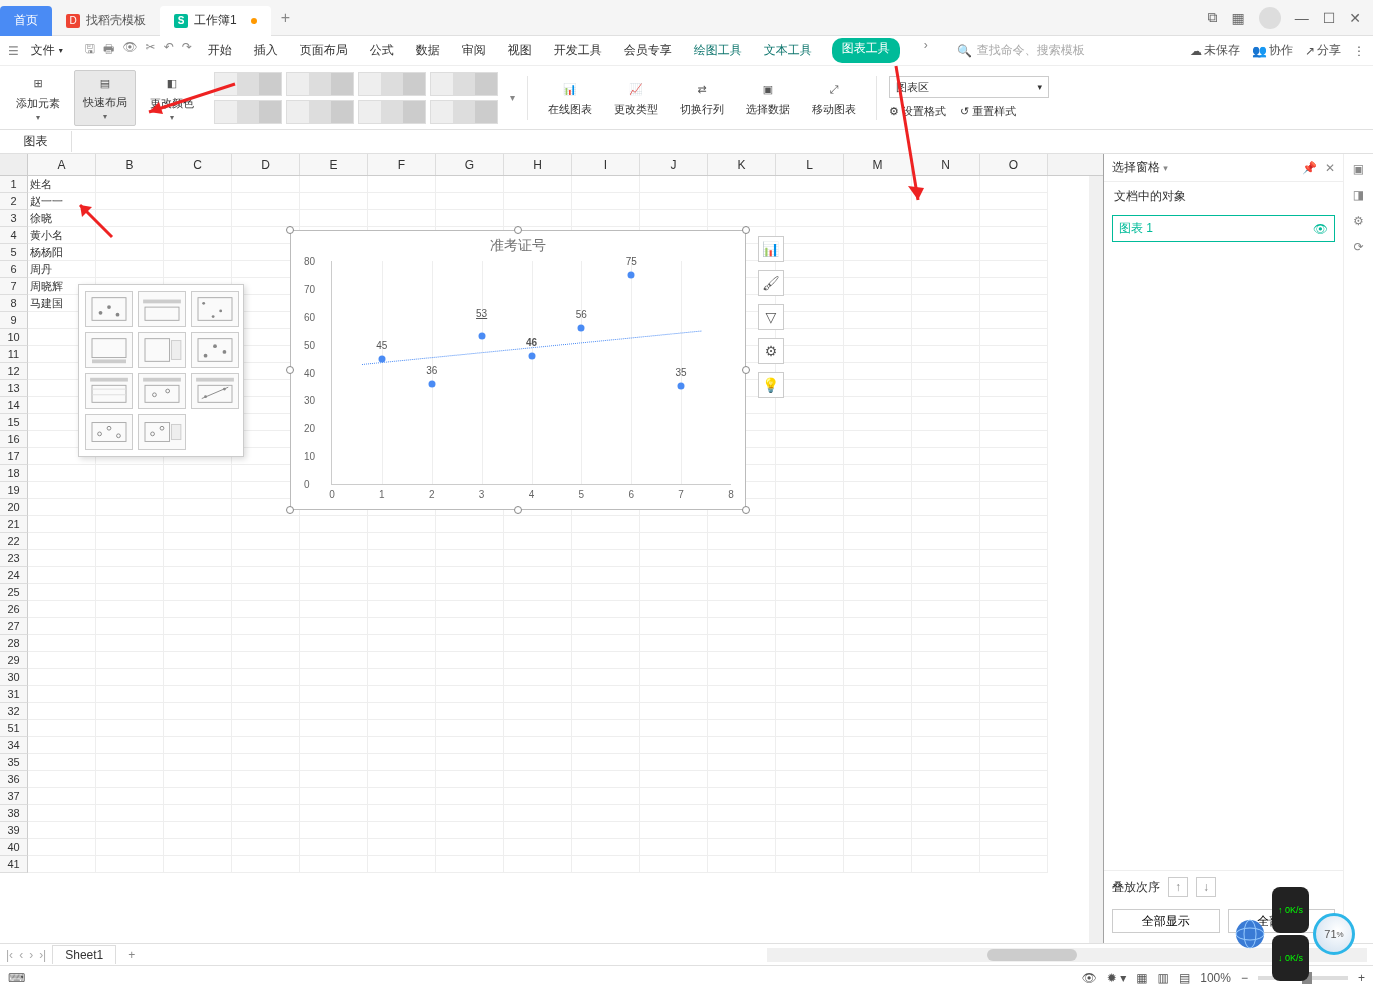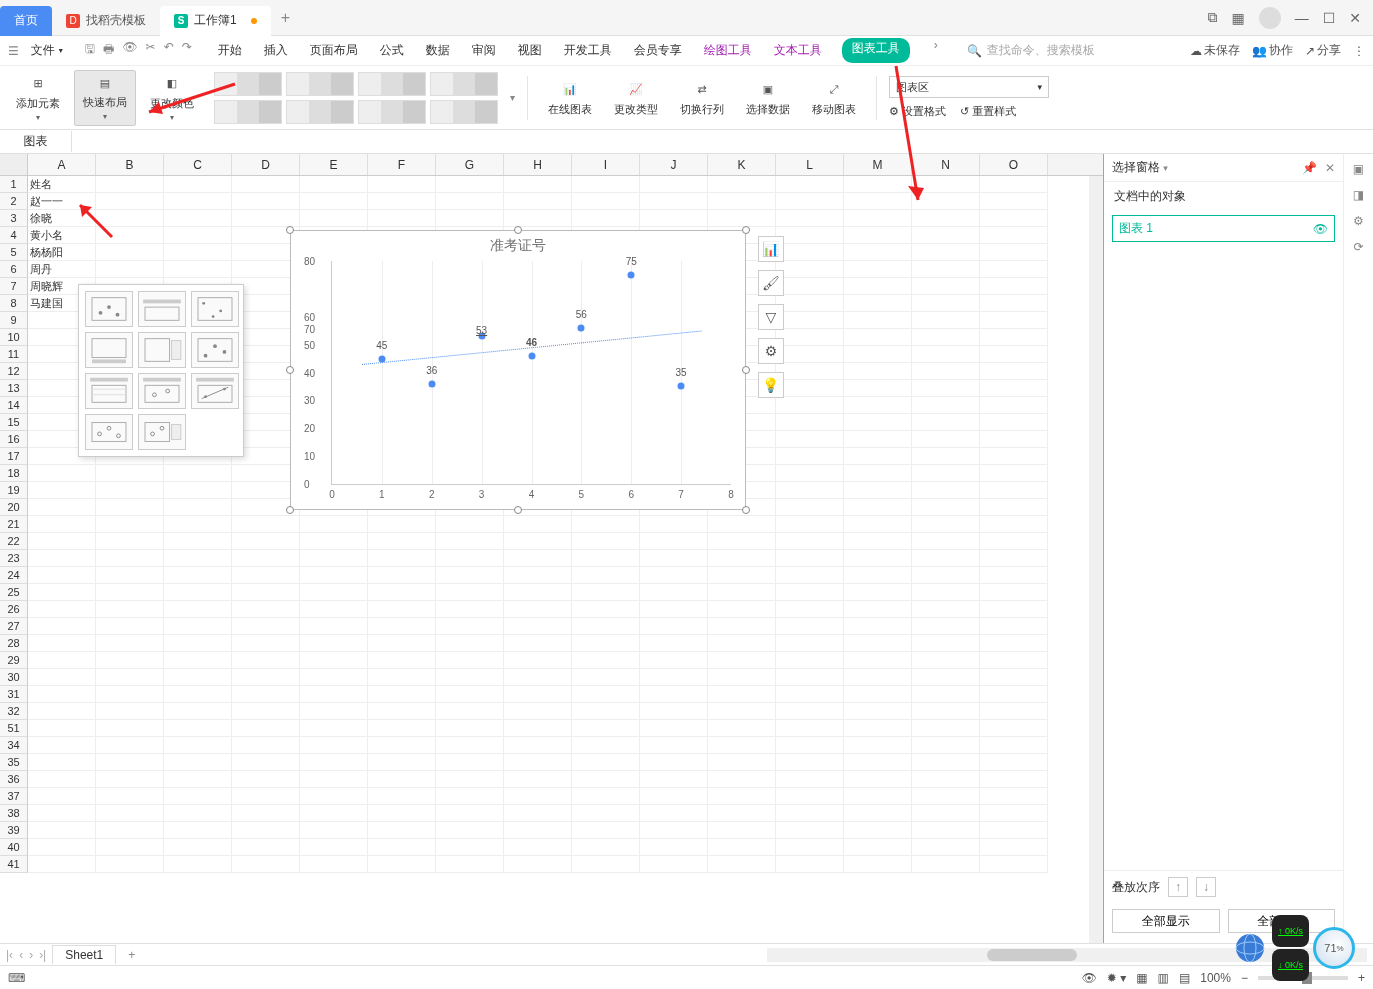--- a/index.html
+++ b/index.html
@@ -17,23 +17,23 @@
 .tab-add { padding: 0 10px; color: #888; font-size: 16px; cursor: pointer; }
 .win-controls { margin-left: auto; display: flex; gap: 14px; padding-right: 12px; align-items: center; color: #666; }
 .win-controls span { cursor: pointer; font-size: 14px; }
 .avatar { width: 22px; height: 22px; border-radius: 50%; background: #ddd; }
 
 
 .menu-bar { height: 30px; display: flex; align-items: center; padding: 0 8px; border-bottom: 1px solid #eee; gap: 4px; }
 .file-btn { padding: 2px 8px; display: flex; align-items: center; gap: 4px; color: #333; cursor: pointer; }
 .qat { display: flex; gap: 8px; margin: 0 10px; color: #888; }
 .qat span { cursor: pointer; }
-.menus { display: flex; gap: 18px; margin-left: 10px; }
+.menus { display: flex; gap: 18px; }
 .menu-item { color: #333; cursor: pointer; padding: 4px 2px; font-size: 12px; }
-.menu-item.green { color: #a21caf; }
+.menu-item.green { color: #0f766e; }
 .menu-item.pill { background: #0b9; color: #fff; padding: 2px 10px; border-radius: 10px; }
 .menu-chevron { color: #888; padding: 0 6px; }
 .search-box { margin-left: 20px; color: #aaa; display: flex; align-items: center; gap: 4px; }
 .right-actions { margin-left: auto; display: flex; gap: 12px; color: #555; }
 .right-actions span { cursor: pointer; display: flex; align-items: center; gap: 2px; }
 
 
 .ribbon { height: 64px; border-bottom: 1px solid #e0e0e0; display: flex; align-items: center; padding: 0 8px; gap: 6px; }
 .ribbon-btn { display: flex; flex-direction: column; align-items: center; justify-content: center; gap: 2px; padding: 4px 8px; cursor: pointer; font-size: 11px; height: 56px; }
 .ribbon-btn .ico { width: 28px; height: 22px; display: flex; align-items: center; justify-content: center; color: #555; }
@@ -109,21 +109,21 @@
 .sheet-add { color: #888; cursor: pointer; padding: 0 6px; }
 .hscroll { margin-left: auto; width: 600px; height: 14px; background: #f0f0f0; position: relative; }
 .hscroll-thumb { position: absolute; left: 220px; width: 90px; height: 12px; top: 1px; background: #ccc; border-radius: 6px; }
 
 
 .status-bar { height: 24px; border-top: 1px solid #e0e0e0; display: flex; align-items: center; padding: 0 8px; gap: 12px; font-size: 12px; color: #555; }
 .status-bar .right { margin-left: auto; display: flex; align-items: center; gap: 10px; }
 .zoom-slider { width: 90px; height: 4px; background: #ddd; position: relative; }
 .zoom-slider .knob { position: absolute; left: 44px; top: -4px; width: 10px; height: 12px; background: #888; }
 .net-badge { position: absolute; right: 18px; bottom: 8px; display: flex; align-items: center; gap: 4px; }
-.net-pill { background: #222; color: #0f0; font-size: 9px; padding: 11px 6px; border-radius: 8px; text-decoration: underline; }
+.net-pill { background: #222; color: #0f0; font-size: 9px; padding: 18px 6px; border-radius: 8px; }
 .pct-circle { width: 42px; height: 42px; border: 3px solid #2db6e8; border-radius: 50%; display: flex; align-items: center; justify-content: center; font-size: 11px; color: #555; background: radial-gradient(circle at 60% 40%, #fff, #cde); }
 
 
 .arrow { position: absolute; z-index: 200; pointer-events: none; }
 .arrow svg line { stroke: #e22; stroke-width: 3; }
 .arrow svg polygon { fill: #e22; }
 
 
 .vscroll { position: absolute; right: 0; top: 22px; bottom: 0; width: 14px; background: #f0f0f0; }
 </style>
@@ -1124,21 +1124,21 @@
       <div class="chart-handle h-br"></div>
       <div class="chart-title">准考证号</div>
       <div class="plot">
           <div class="ytick" style="top: 223px;">0</div>
           <div class="ytick" style="top: 195.125px;">10</div>
           <div class="ytick" style="top: 167.25px;">20</div>
           <div class="ytick" style="top: 139.375px;">30</div>
           <div class="ytick" style="top: 111.5px;">40</div>
           <div class="ytick" style="top: 83.625px;">50</div>
           <div class="ytick" style="top: 55.75px;">60</div>
-          <div class="ytick" style="top: 27.875px; margin-top: 40px;">70</div>
+          <div class="ytick" style="top: 27.875px;">70</div>
           <div class="ytick" style="top: 0px;">80</div>
           <div class="xtick" style="left: 0px;">0</div>
           <div class="xtick" style="left: 49.875px;">1</div>
           <div class="gridline-v" style="left: 49.875px;"></div>
           <div class="xtick" style="left: 99.75px;">2</div>
           <div class="gridline-v" style="left: 99.75px;"></div>
           <div class="xtick" style="left: 149.625px;">3</div>
           <div class="gridline-v" style="left: 149.625px;"></div>
           <div class="xtick" style="left: 199.5px;">4</div>
           <div class="gridline-v" style="left: 199.5px;"></div>
@@ -1147,21 +1147,21 @@
           <div class="xtick" style="left: 299.25px;">6</div>
           <div class="gridline-v" style="left: 299.25px;"></div>
           <div class="xtick" style="left: 349.125px;">7</div>
           <div class="gridline-v" style="left: 349.125px;"></div>
           <div class="xtick" style="left: 399px;">8</div>
           <div class="point" style="left: 49.875px; bottom: 125.438px;"></div>
           <div class="point-label" style="left: 49.875px; bottom: 133.438px;">45</div>
           <div class="point" style="left: 99.75px; bottom: 100.35px;"></div>
           <div class="point-label" style="left: 99.75px; bottom: 108.35px;">36</div>
           <div class="point" style="left: 149.625px; bottom: 147.737px;"></div>
-          <div class="point-label" style="left: 149.625px; bottom: 148px; text-decoration: underline;">53</div>
+          <div class="point-label" style="left: 149.625px; bottom: 165px; text-decoration: underline;">53</div>
           <div class="point" style="left: 199.5px; bottom: 128.225px;"></div>
           <div class="point-label" style="left: 199.5px; bottom: 136.225px; font-weight: bold;">46</div>
           <div class="point" style="left: 249.375px; bottom: 156.1px;"></div>
           <div class="point-label" style="left: 249.375px; bottom: 164.1px;">56</div>
           <div class="point" style="left: 299.25px; bottom: 209.062px;"></div>
           <div class="point-label" style="left: 299.25px; bottom: 217.062px;">75</div>
           <div class="point" style="left: 349.125px; bottom: 97.5625px;"></div>
           <div class="point-label" style="left: 349.125px; bottom: 105.562px;">35</div>
           <div class="trend" style="left: 29.925px; top: 103.138px; width: 340.796px; transform: rotate(-5.6328deg);"></div>
         </div>

